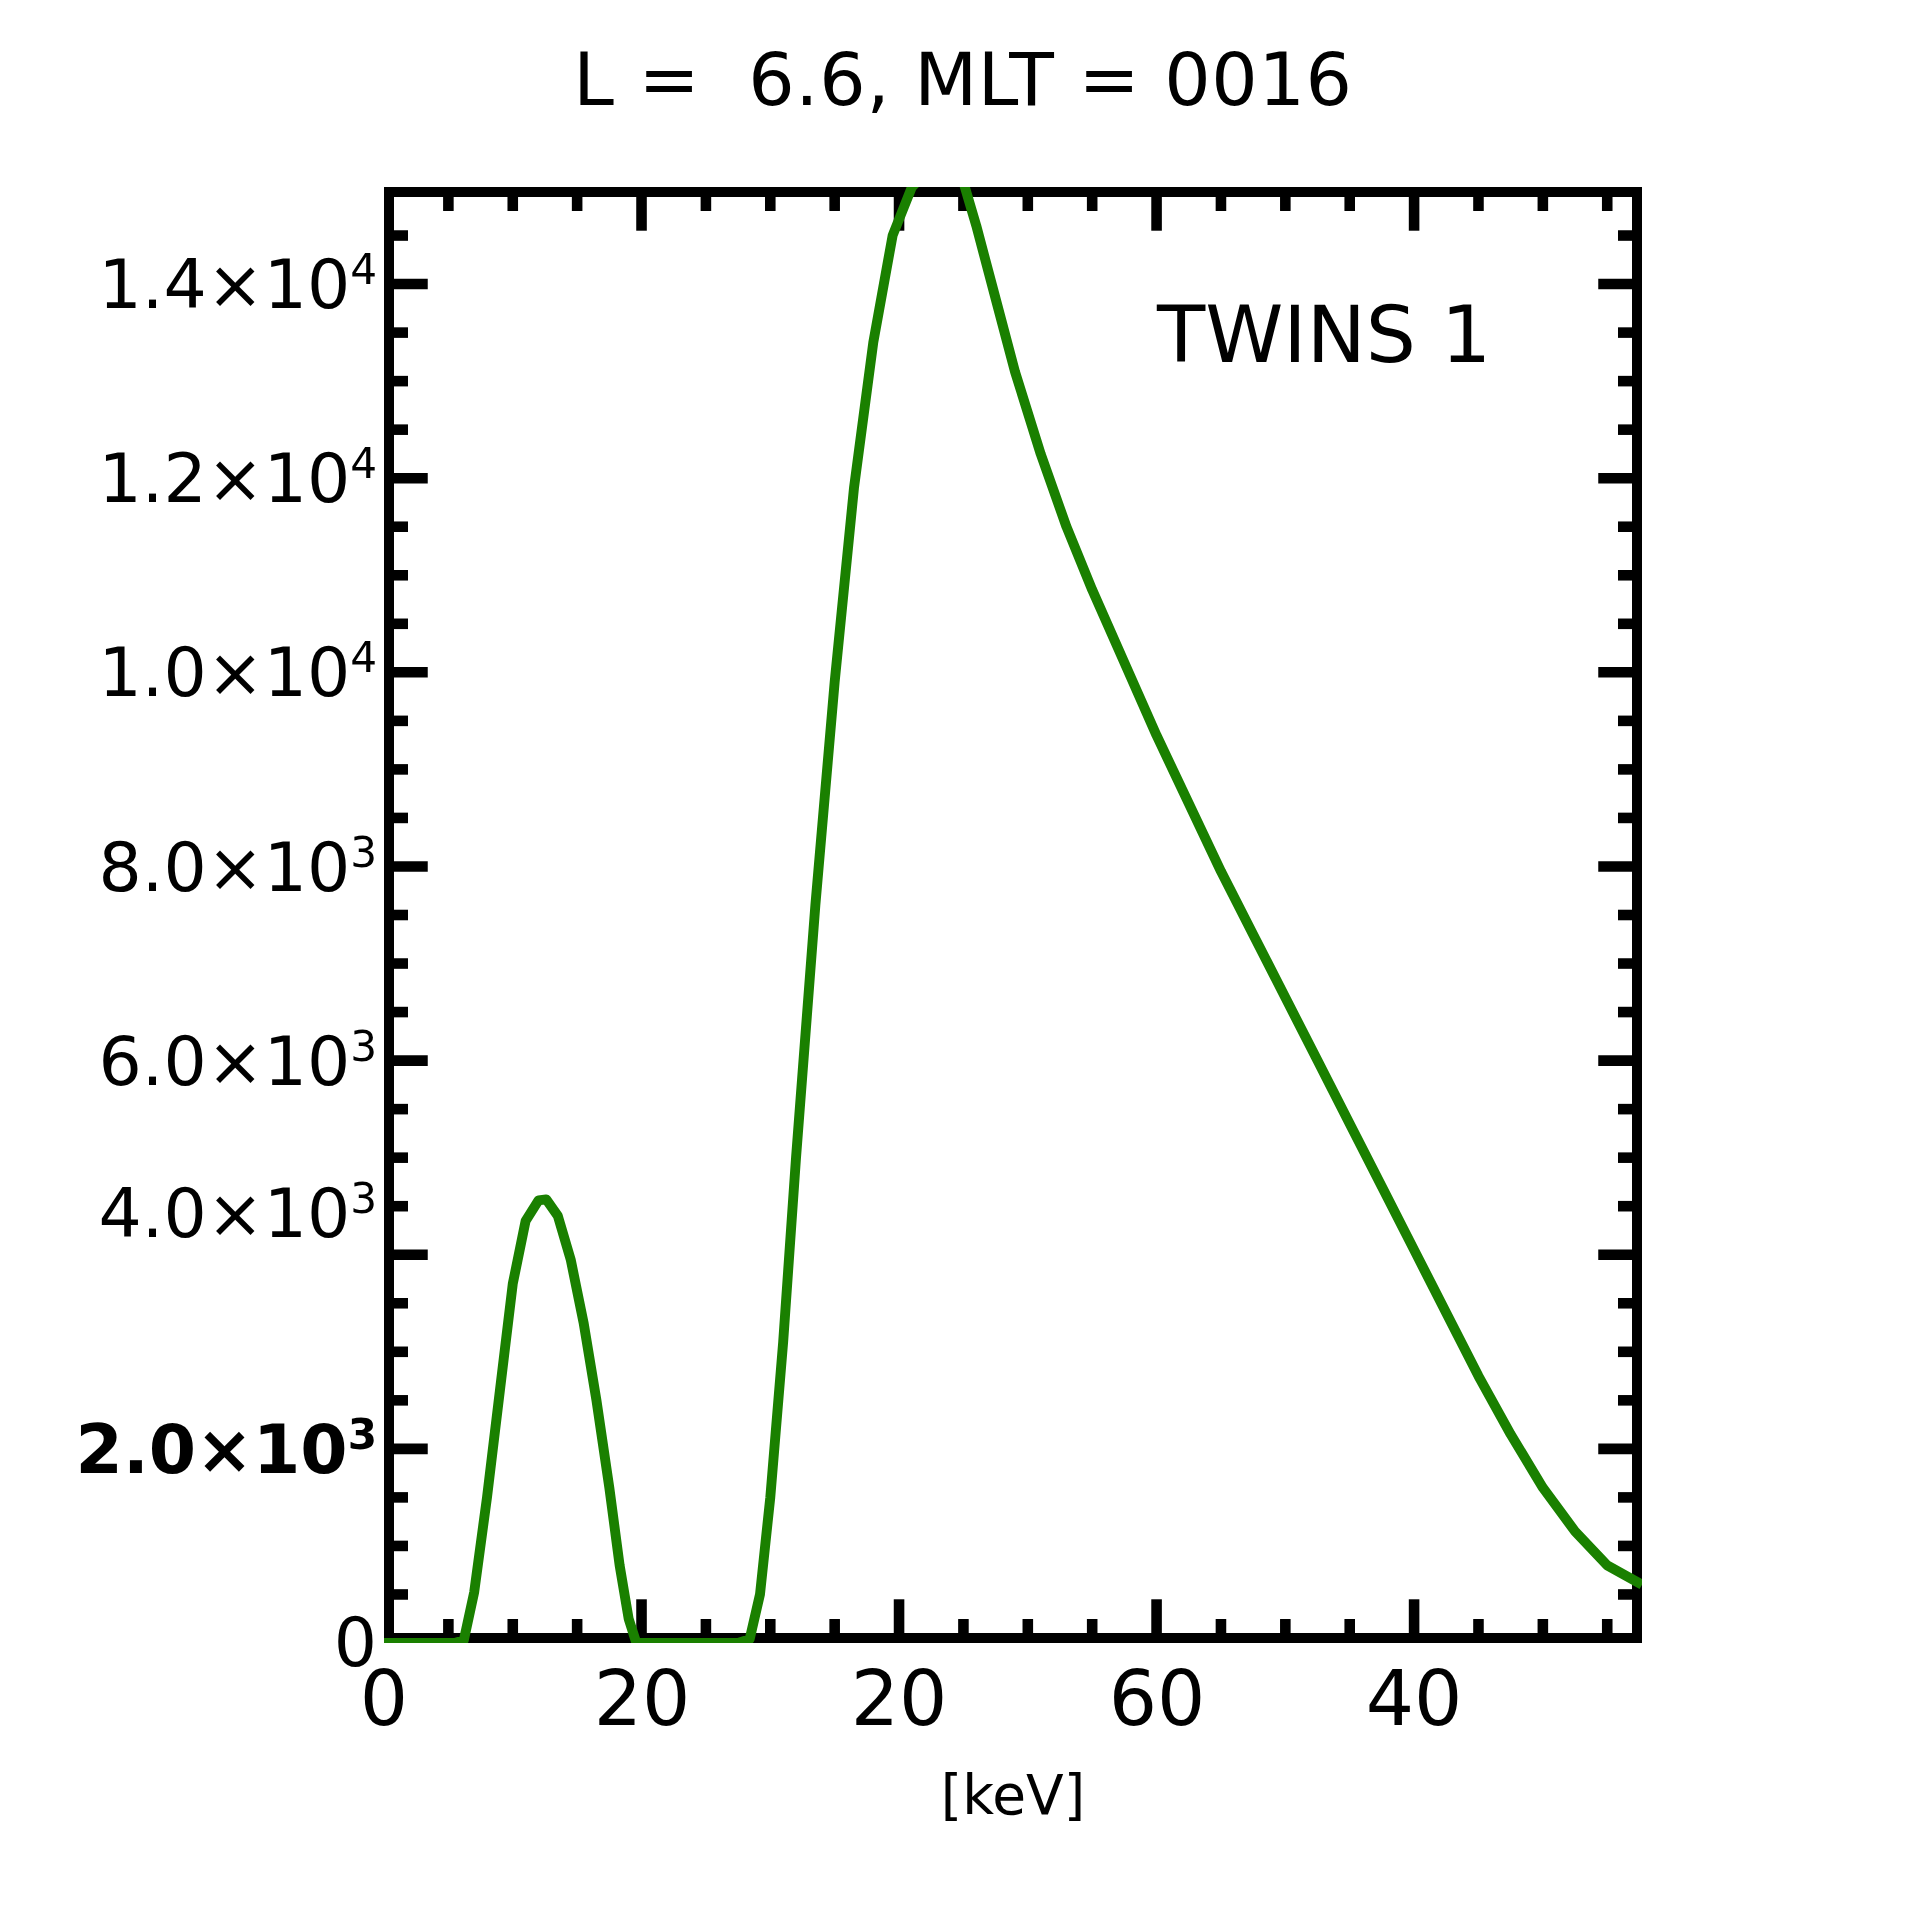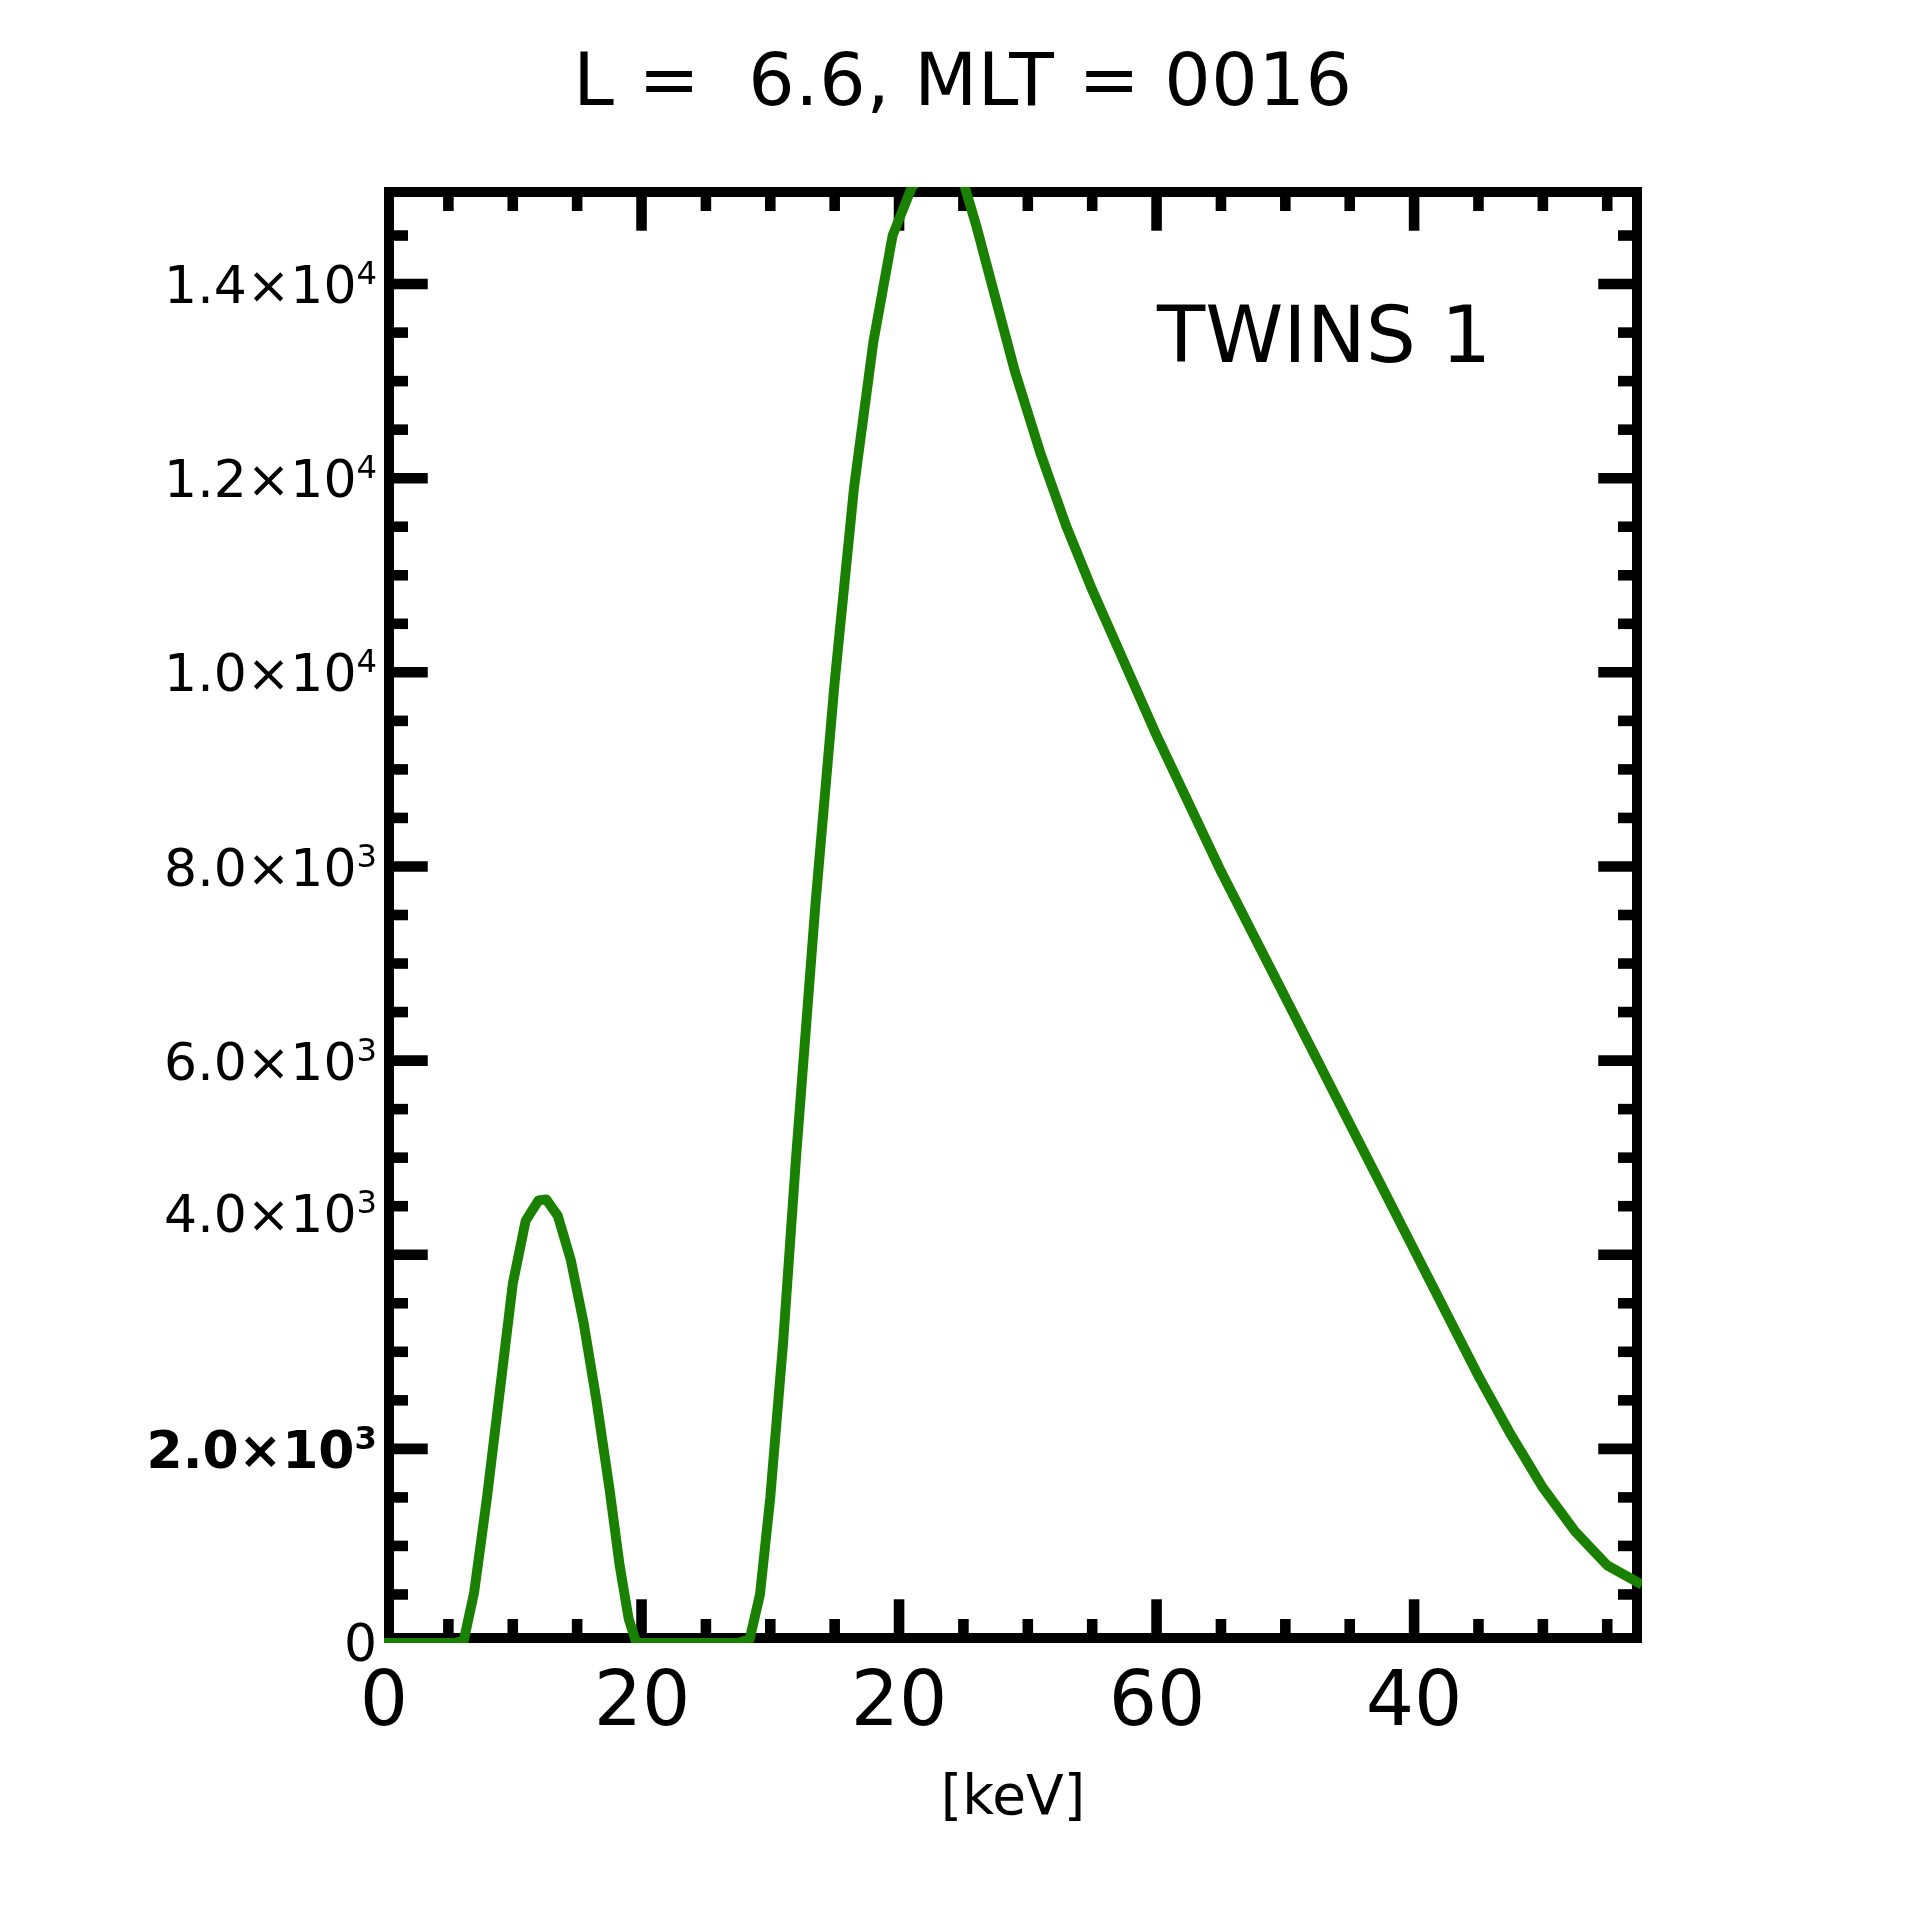--- a/index.html
+++ b/index.html
@@ -15,21 +15,21 @@
   
   #plot-frame{
     position:absolute; left:384px; top:187px; width:1258px; height:1456px;
     border:10.6px solid #000; box-sizing:border-box; background:#fff;
   }
 
   #plot-svg{position:absolute;left:384px;top:187px;width:1258px;height:1456px;}
 
   .ytick-label{
     position:absolute; right:1549px; 
-    text-align:right; font-size:52px; color:#000; white-space:nowrap;
+    text-align:right; font-size:68px; color:#000; white-space:nowrap;
     transform:translateY(-50%); line-height:1;
   }
   .ytick-label sup{font-size:0.62em; vertical-align:super;}
 
   .xtick-label{
     position:absolute; top:1661px; font-size:76px; color:#000;
     transform:translateX(-50%); white-space:nowrap; line-height:1;
   }
 
   #xaxis-label{

